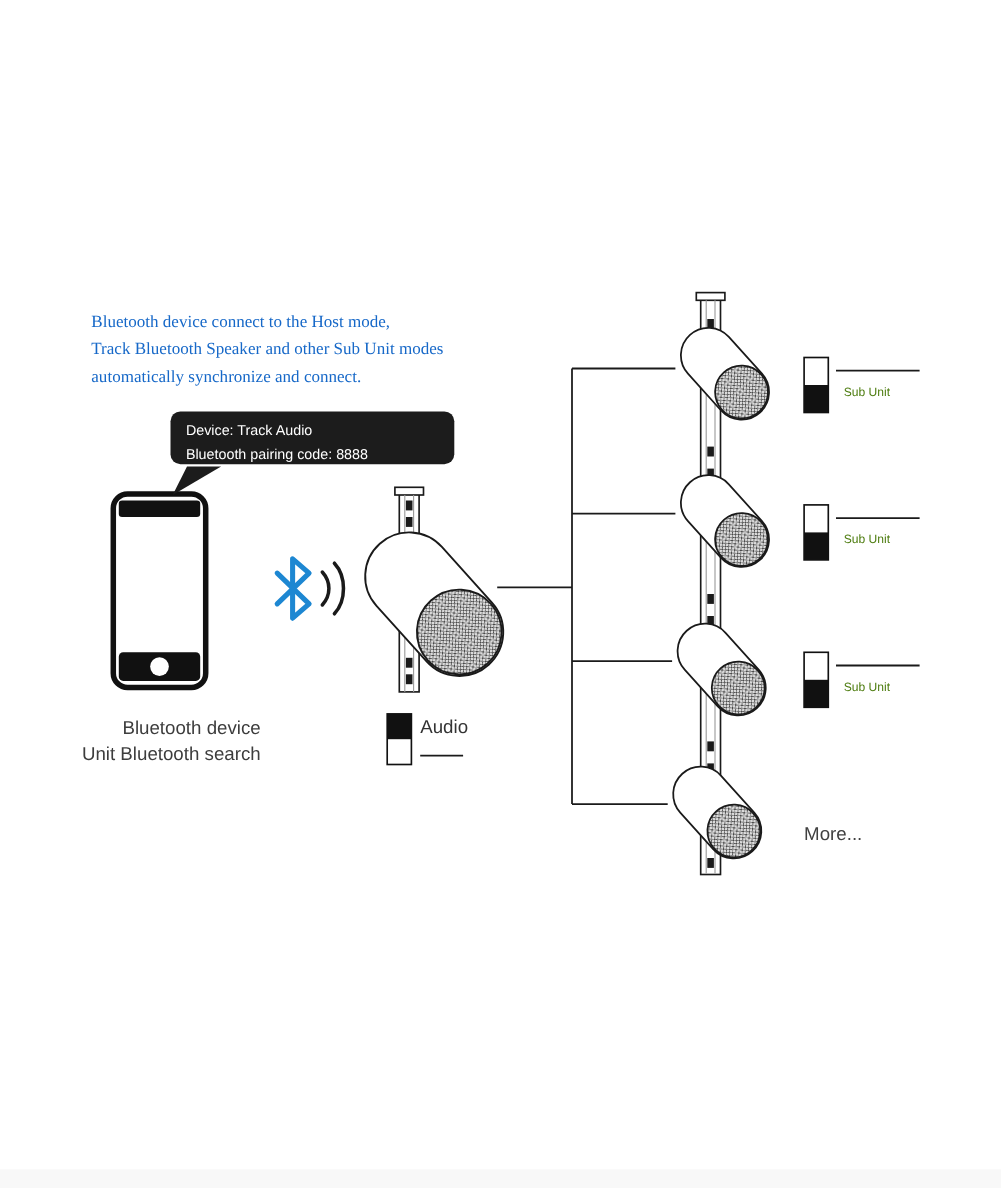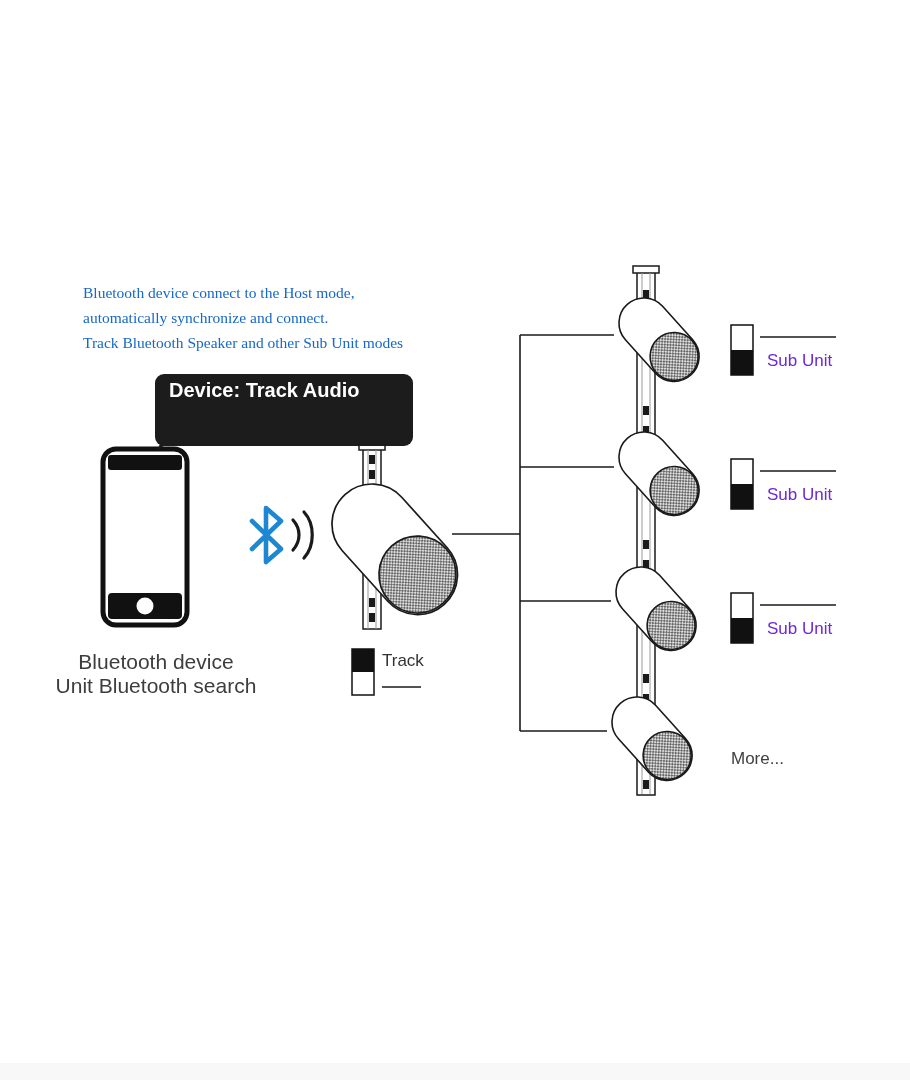--- a/index.html
+++ b/index.html
@@ -1,27 +1,27 @@
 <!DOCTYPE html>
 <html style="--heading-blue: #1668c8; --tooltip-bg: #1c1c1c; --bluetooth-blue: #1d87d2; --line-black: #1a1a1a;"><head>
 <meta charset="utf-8">
 <style>
   html,body{margin:0;padding:0;background:#fff}
   .canvas{position:relative;width:910px;height:1080px;background:#fff;overflow:hidden;
           font-family:"Liberation Sans",sans-serif}
   .abs{position:absolute}
   .heading{left:83px;top:280px;font-family:"Liberation Serif",serif;font-weight:400;
            font-size:15.5px;line-height:25px;color:var(--heading-blue,#1668c8)}
-  .tooltip{left:155px;top:374px;width:258px;height:72px;box-sizing:border-box;
+  .tooltip{left:155px;top:374px;width:258px;height:48px;box-sizing:border-box;
            padding:6px 14px;border-radius:9px;background:var(--tooltip-bg,#1c1c1c);
-           color:#fff;font-size:20px;font-weight:700;line-height:21.5px}
-  .caption{left:46px;top:650px;width:220px;text-align:center;font-size:21px;
+           color:#fff;font-size:13px;font-weight:400;line-height:21.5px}
+  .caption{left:17px;top:650px;width:220px;text-align:right;font-size:17px;
            line-height:24px;color:#3d3d3d}
   .host-label{left:382px;top:651px;font-size:17px;color:#333}
-  .sub-label{left:767px;font-size:17px;color:#6d28d9}
+  .sub-label{left:767px;font-size:11px;color:#4d7c0f}
   .more-label{left:731px;top:749px;font-size:17px;color:#404040}
   .footer-strip{left:0;top:1063px;width:910px;height:17px;background:#f8f8f8}
   svg.layer{position:absolute;left:0;top:0}
 </style>
 </head>
 <body>
 
 <div class="canvas">
 
   <svg class="layer" width="910" height="1080" viewBox="0 0 910 1080">
@@ -124,34 +124,35 @@
     <g fill="none" stroke="#1a1a1a" stroke-width="3.2" stroke-linecap="round">
       <path d="M293,520 C301,529 301,541 293,550"></path>
       <path d="M304,512 C315,524 315,546 304,558"></path>
     </g>
 
     <polygon points="170,424 201,424 157,450" fill="var(--tooltip-bg,#1c1c1c)"></polygon>
   </svg>
 
   <div class="abs heading">
     <div>Bluetooth device connect to the Host mode,</div>
+    <div>Track Bluetooth Speaker and other Sub Unit modes</div>
     <div>automatically synchronize and connect.</div>
-    <div>Track Bluetooth Speaker and other Sub Unit modes</div>
   </div>
 
   <div class="abs tooltip">
     <div>Device: Track Audio</div>
+    <div>Bluetooth pairing code: 8888</div>
   </div>
 
   <div class="abs caption">
     <div>Bluetooth device</div>
     <div>Unit Bluetooth search</div>
   </div>
 
-  <div class="abs host-label">Track</div>
+  <div class="abs host-label">Audio</div>
 
   <div class="abs sub-label" style="top:351px">Sub Unit</div>
   <div class="abs sub-label" style="top:485px">Sub Unit</div>
   <div class="abs sub-label" style="top:619px">Sub Unit</div>
 
   <div class="abs more-label">More...</div>
 
   <div class="abs footer-strip"></div>
 </div>
 

